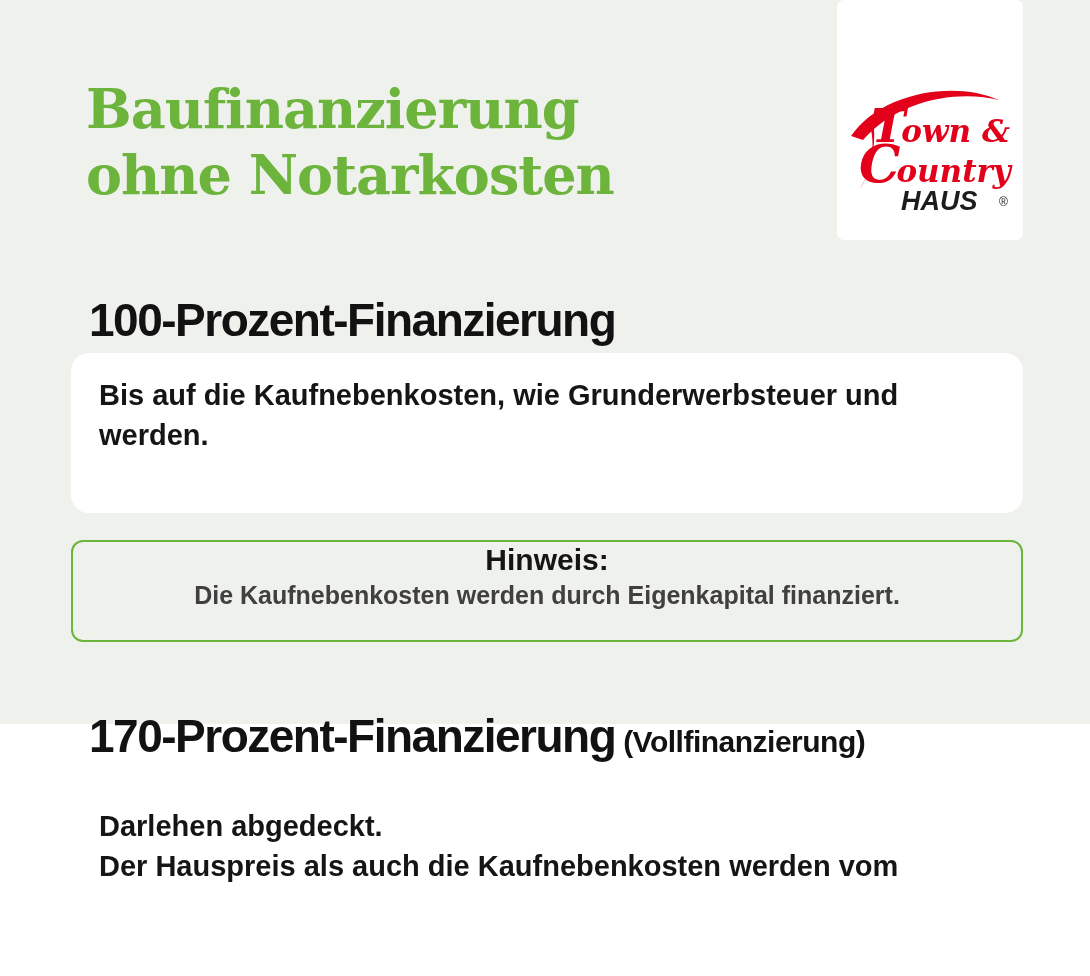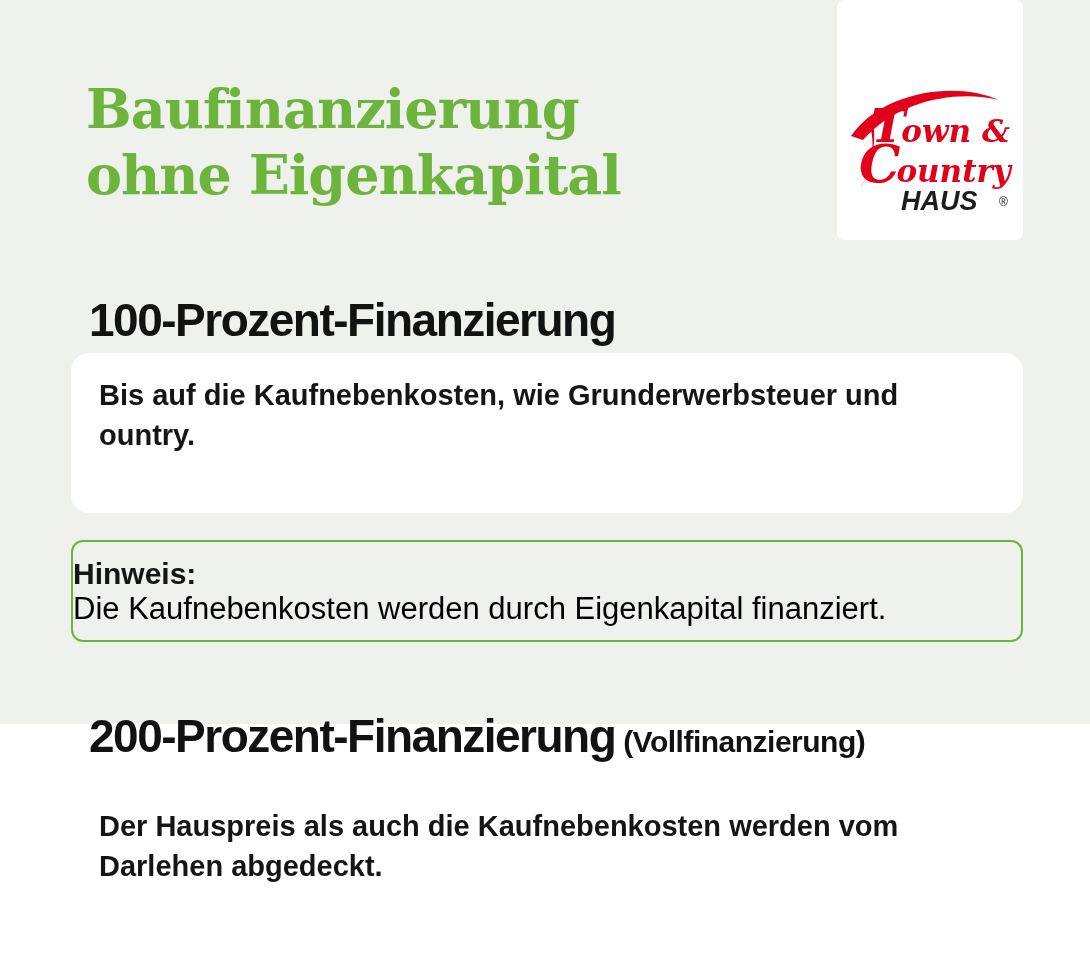--- a/index.html
+++ b/index.html
@@ -75,73 +75,73 @@
   }
 
   
   .notice-box {
     position: absolute;
     left: 71px; top: 540px;
     width: 952px; height: 102px;
     border: 2px solid #6cb43c;
     border-radius: 12px;
     background: transparent;
-    text-align: left;
-    padding-top: 15px;
+    text-align: center;
+    padding-top: 1px;
   }
   .notice-title {
     color: #151515;
     font-weight: bold;
     font-size: 30px;
     line-height: 34px;
   }
   .notice-text {
-    color: #000000;
-    font-weight: normal;
-    font-size: 31px;
+    color: #404040;
+    font-weight: bold;
+    font-size: 25px;
     line-height: 36px;
   }
 </style>
 </head>
 <body>
 
 <div class="canvas">
 
   <div class="main-title">
     <div>Baufinanzierung</div>
-    <div>ohne Eigenkapital</div>
+    <div>ohne Notarkosten</div>
   </div>
 
   <div class="logo-box">
     <svg class="logo-svg" viewBox="0 0 186 150" xmlns="http://www.w3.org/2000/svg">
       <path d="M14,58 C44,14 118,2 162,22 C124,12 62,20 26,62 Z" fill="#e2001a"></path>
       <path d="M30,40 C40,60 36,92 22,112 C34,96 40,66 36,42 Z" fill="#e2001a"></path>
       <text x="34" y="64" font-family="DejaVu Serif, serif" font-style="italic" font-weight="bold" fill="#e2001a"><tspan font-size="46">T</tspan><tspan font-size="31" dx="-4">own&nbsp;&amp;</tspan></text>
       <text x="22" y="104" font-family="DejaVu Serif, serif" font-style="italic" font-weight="bold" fill="#e2001a"><tspan font-size="52">C</tspan><tspan font-size="31" dx="-4">ountry</tspan></text>
       <text x="64" y="132" font-family="Liberation Sans, sans-serif" font-style="italic" font-weight="bold" font-size="27" fill="#1d1d1b">HAUS</text>
       <text x="162" y="128" font-family="Liberation Sans, sans-serif" font-size="12" fill="#1d1d1b">®</text>
     </svg>
   </div>
 
   <div class="section-heading heading-1">
     <span>100-Prozent-Finanzierung</span><span class="suffix"></span>
   </div>
 
   <div class="card card-1">
     <div class="line">Bis auf die Kaufnebenkosten, wie Grunderwerbsteuer und</div>
-    <div class="line">ountry.</div>
+    <div class="line">werden.</div>
   </div>
 
   <div class="notice-box">
     <div class="notice-title">Hinweis:</div>
     <div class="notice-text">Die Kaufnebenkosten werden durch Eigenkapital finanziert.</div>
   </div>
 
   <div class="section-heading heading-2">
-    <span>200-Prozent-Finanzierung</span><span class="suffix"> (Vollfinanzierung)</span>
+    <span>170-Prozent-Finanzierung</span><span class="suffix"> (Vollfinanzierung)</span>
   </div>
 
   <div class="card card-2">
+    <div class="line">Darlehen abgedeckt.</div>
     <div class="line">Der Hauspreis als auch die Kaufnebenkosten werden vom</div>
-    <div class="line">Darlehen abgedeckt.</div>
   </div>
 
 </div>
 
 </body></html>

